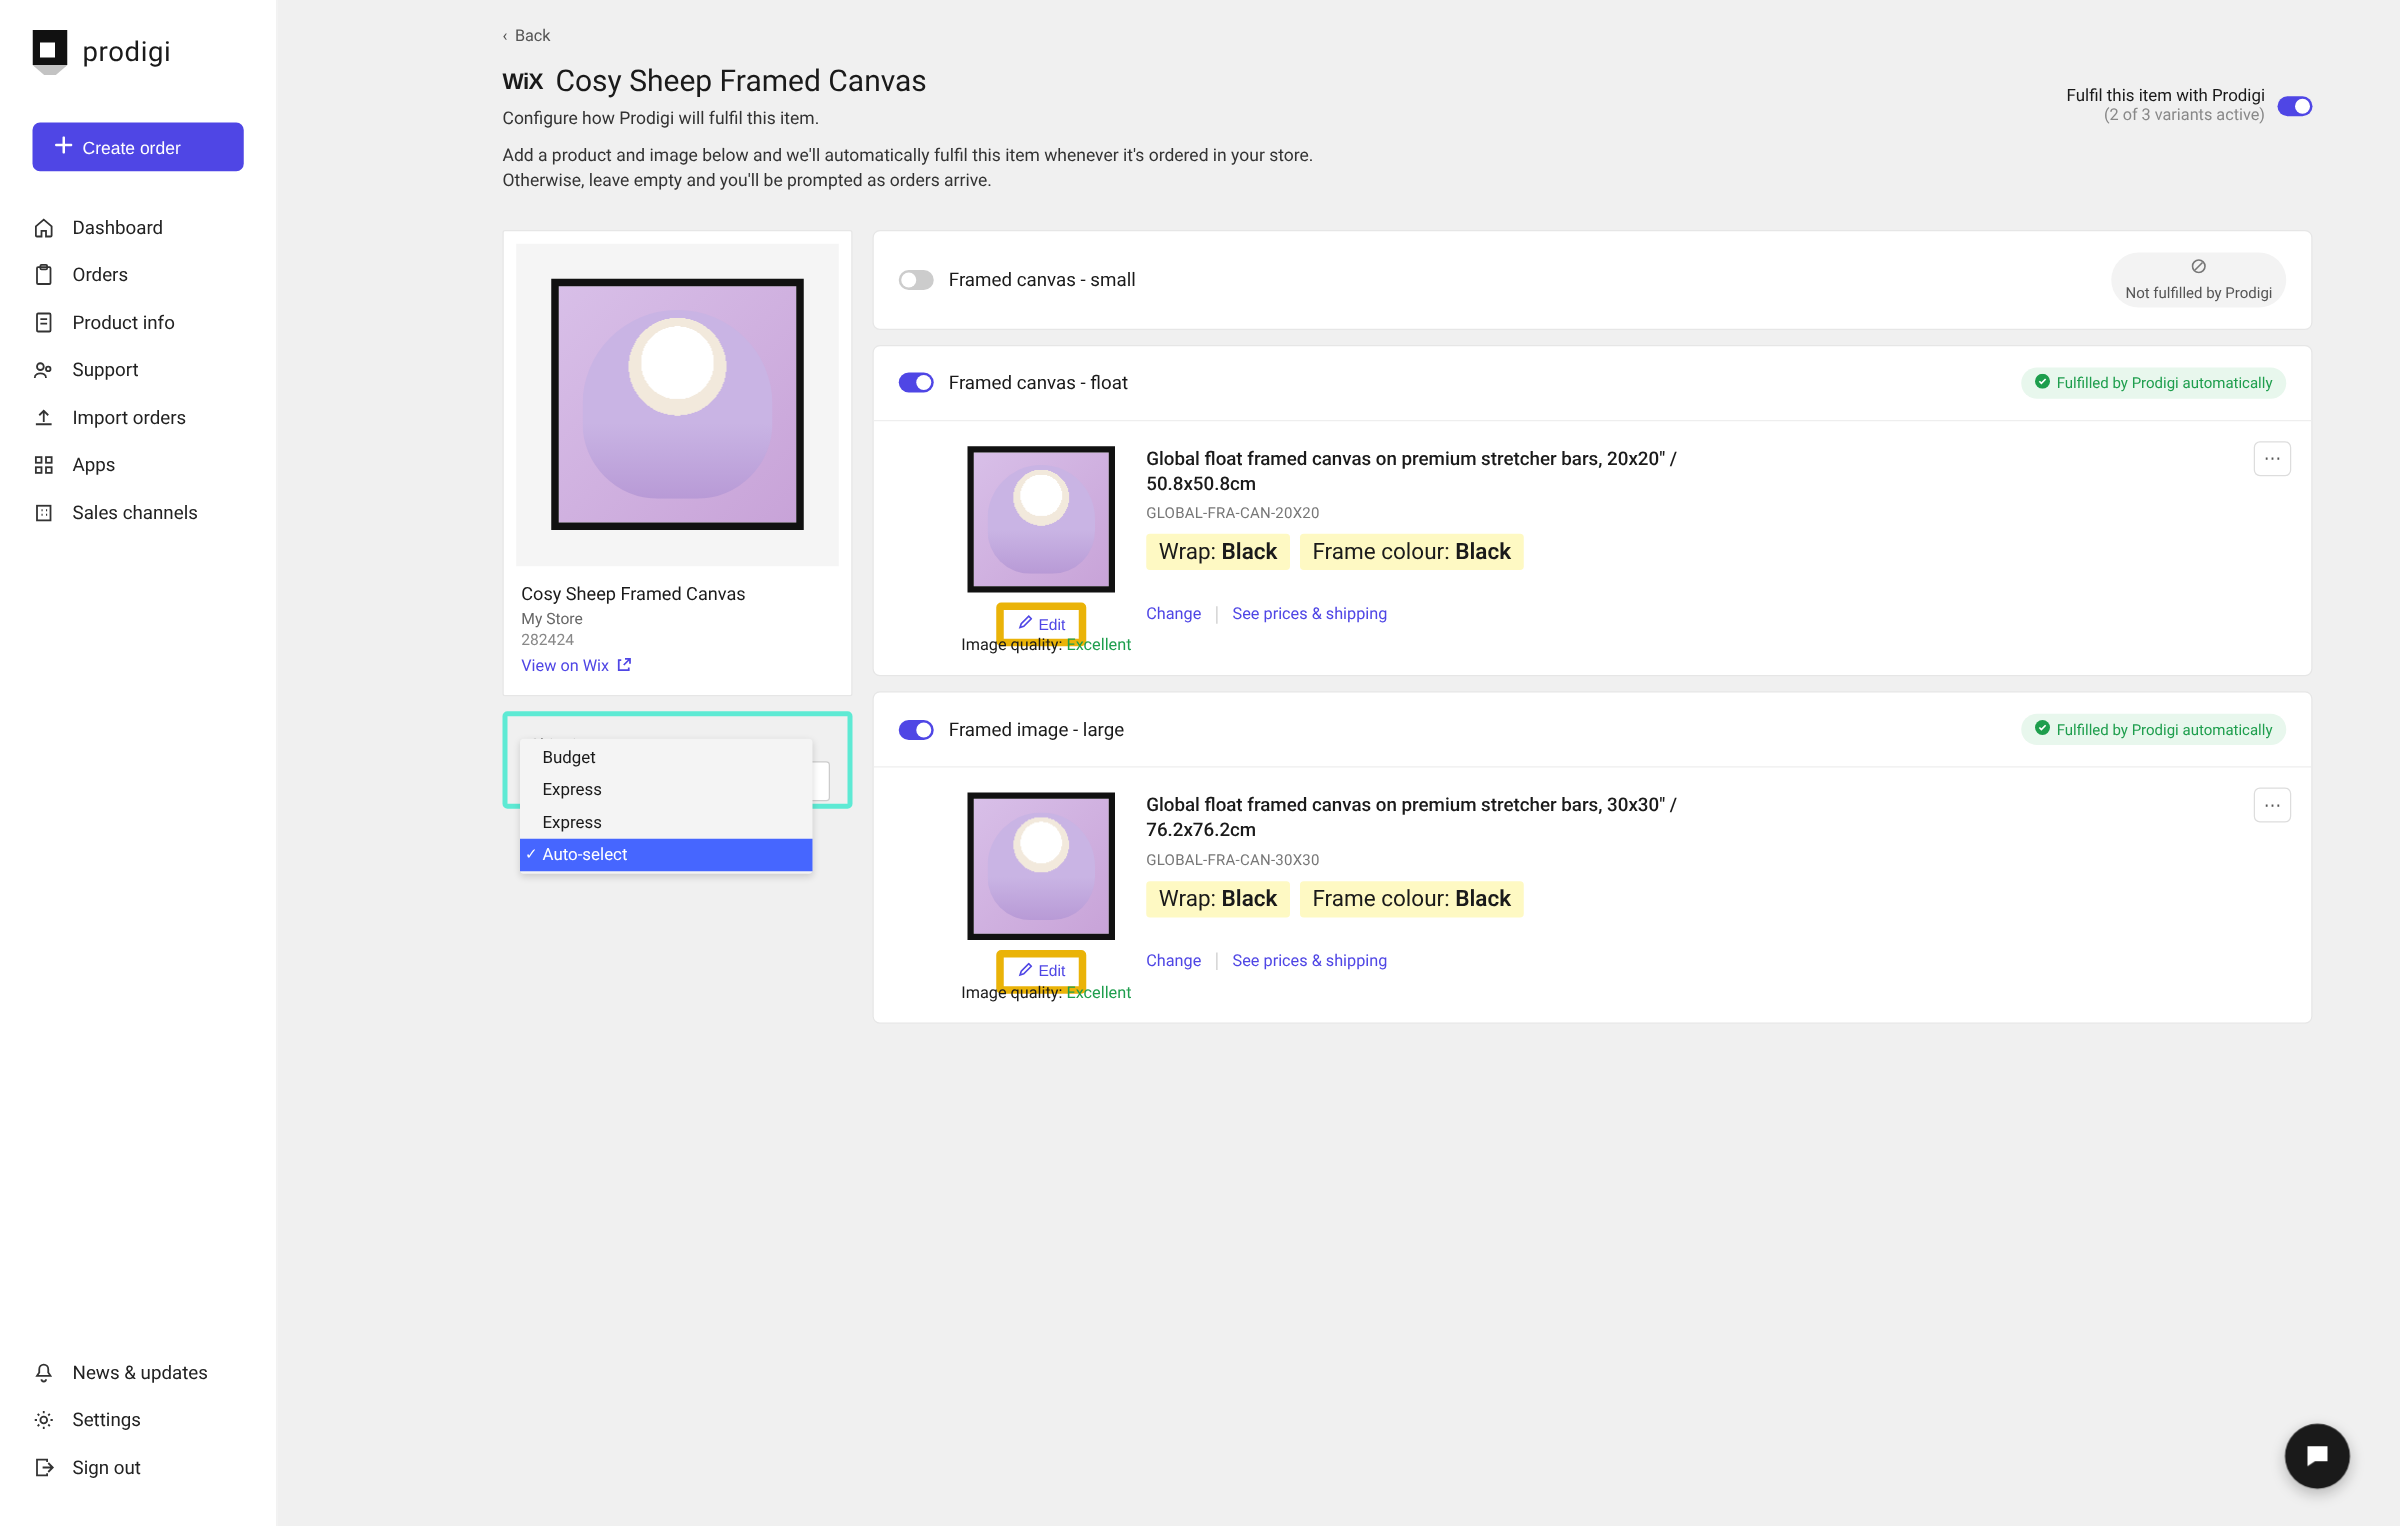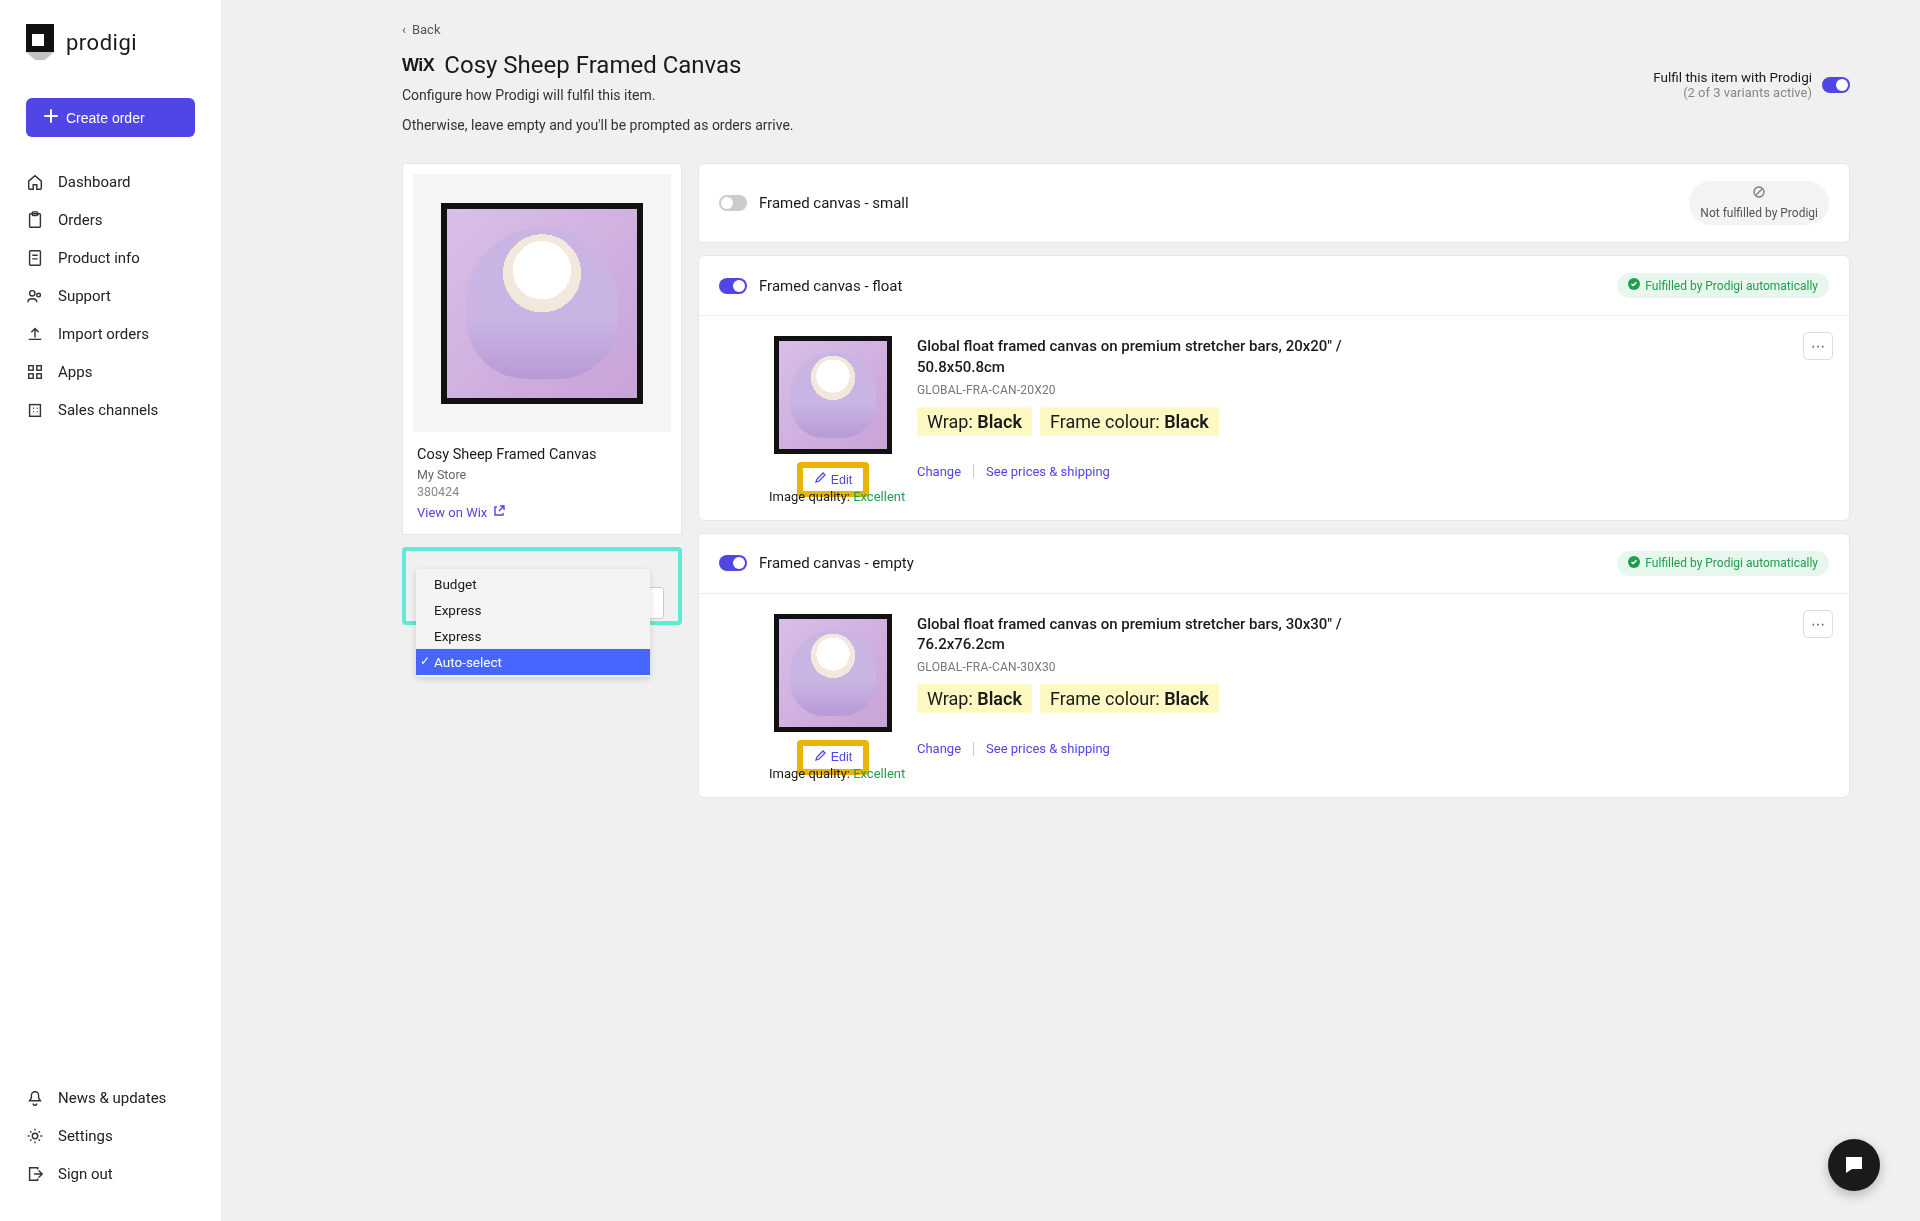--- a/index.html
+++ b/index.html
@@ -325,20 +325,21 @@
     <span>‹</span>
     <span>Back</span>
   </div>
   <div class="header-row">
     <div class="title-block">
       <div class="title-line">
         <span class="wix-badge">WiX</span>
         <h1 class="page-title">Cosy Sheep Framed Canvas</h1>
       </div>
       <p class="subtitle">Configure how Prodigi will fulfil this item.</p>
+      <p class="description">Add a product and image below and we'll automatically fulfil this item whenever it's ordered in your store.</p>
       <p class="description">Otherwise, leave empty and you'll be prompted as orders arrive.</p>
     </div>
     <div class="fulfil-block">
       <div class="fulfil-labels">
         <div>Fulfil this item with Prodigi</div>
         <div class="fulfil-sub">(2 of 3 variants active)</div>
       </div>
       <div class="toggle">
           <div class="knob"></div>
         </div>
@@ -350,21 +351,21 @@
     <div class="left-col">
       <div class="product-card">
         <div class="product-thumb">
           <div class="canvas-frame">
               <div class="sheep"></div>
             </div>
         </div>
         <div class="product-meta">
           <div class="product-name">Cosy Sheep Framed Canvas</div>
           <div class="product-store">My Store</div>
-          <div class="product-id">380424</div>
+          <div class="product-id">282424</div>
           <a class="view-on">
             <span>View on Wix</span>
             <span><svg width="12" height="12" viewBox="0 0 12 12" stroke="#4f46e5" fill="none" stroke-width="1.4">
                   <path d="M4 2H2v8h8V8M6 6l5-5M7 1h4v4"></path>
                 </svg></span>
           </a>
         </div>
       </div>
       <div class="shipping-card">
         <span class="shipping-label-txt">Shipping</span>
@@ -453,21 +454,21 @@
           </div>
         </div>
       </div>
 
       <div class="variant-card">
         <div class="variant-head">
           <div class="variant-head-left">
             <div class="toggle">
                 <div class="knob"></div>
               </div>
-            <span class="variant-name">Framed canvas - empty</span>
+            <span class="variant-name">Framed image - large</span>
           </div>
           <div class="variant-head-right">
             <span class="badge-pill badge-green">
               <span><svg width="12" height="12" viewBox="0 0 12 12">
                     <circle cx="6" cy="6" r="6" fill="#1e9e4d"></circle>
                     <path d="M3.5 6l1.6 1.6L8.5 4.2" stroke="#fff" stroke-width="1.4" fill="none"></path>
                   </svg></span>
               <span>Fulfilled by Prodigi automatically</span>
             </span>
           </div>

